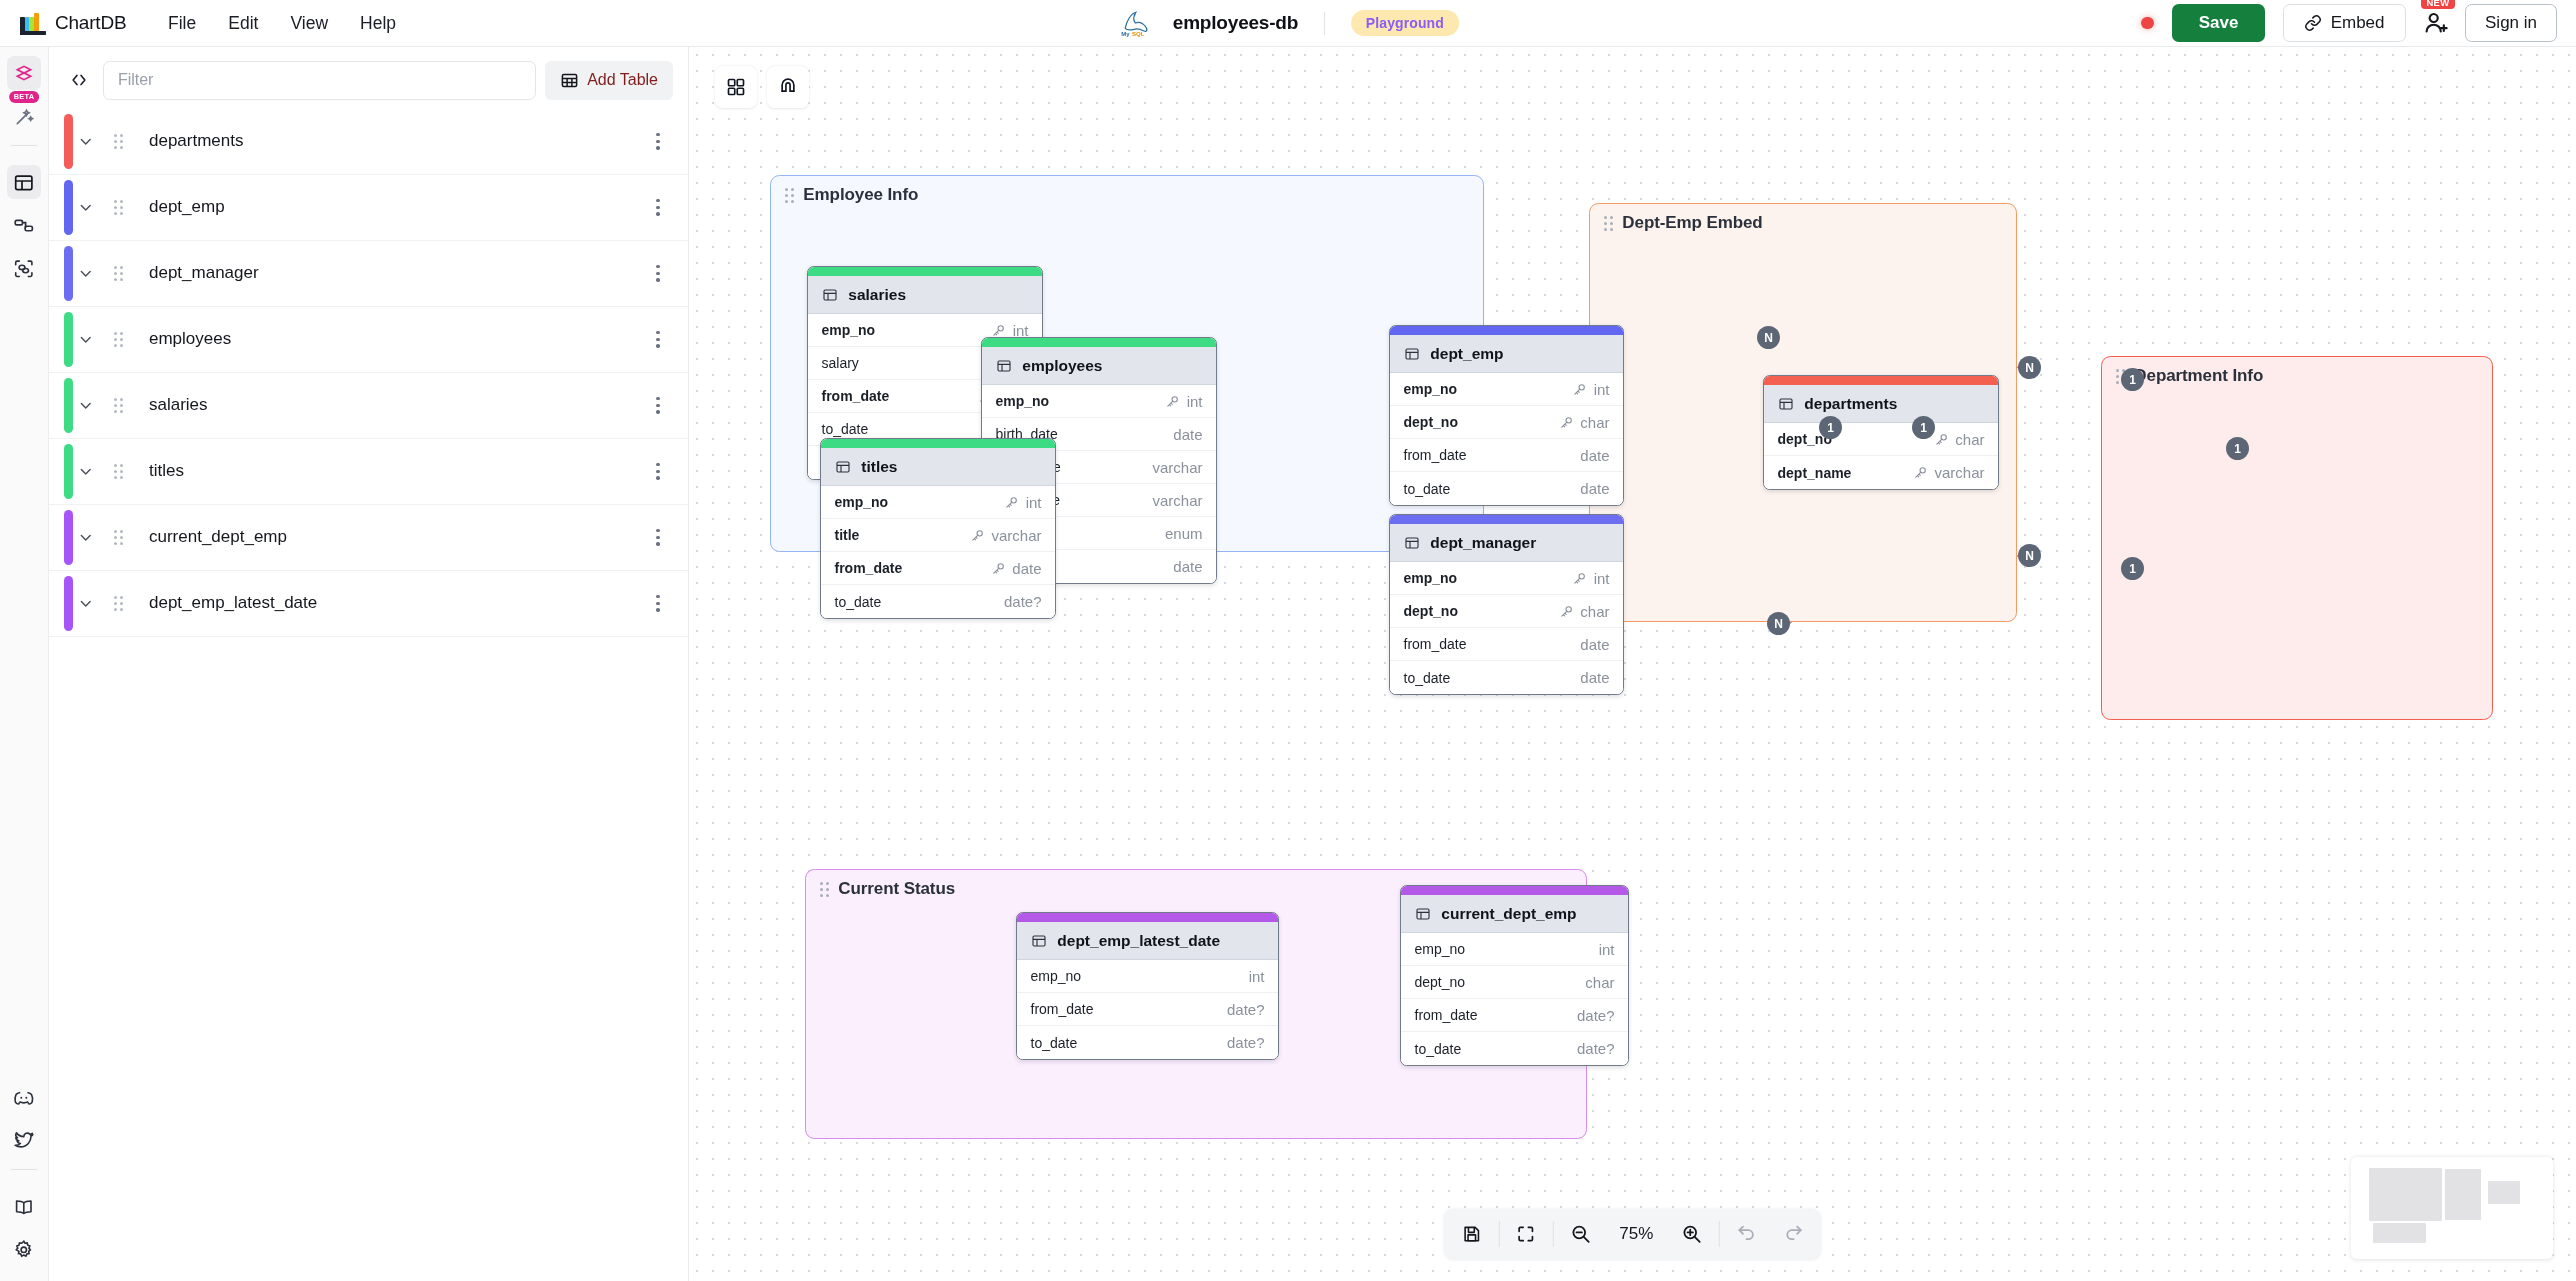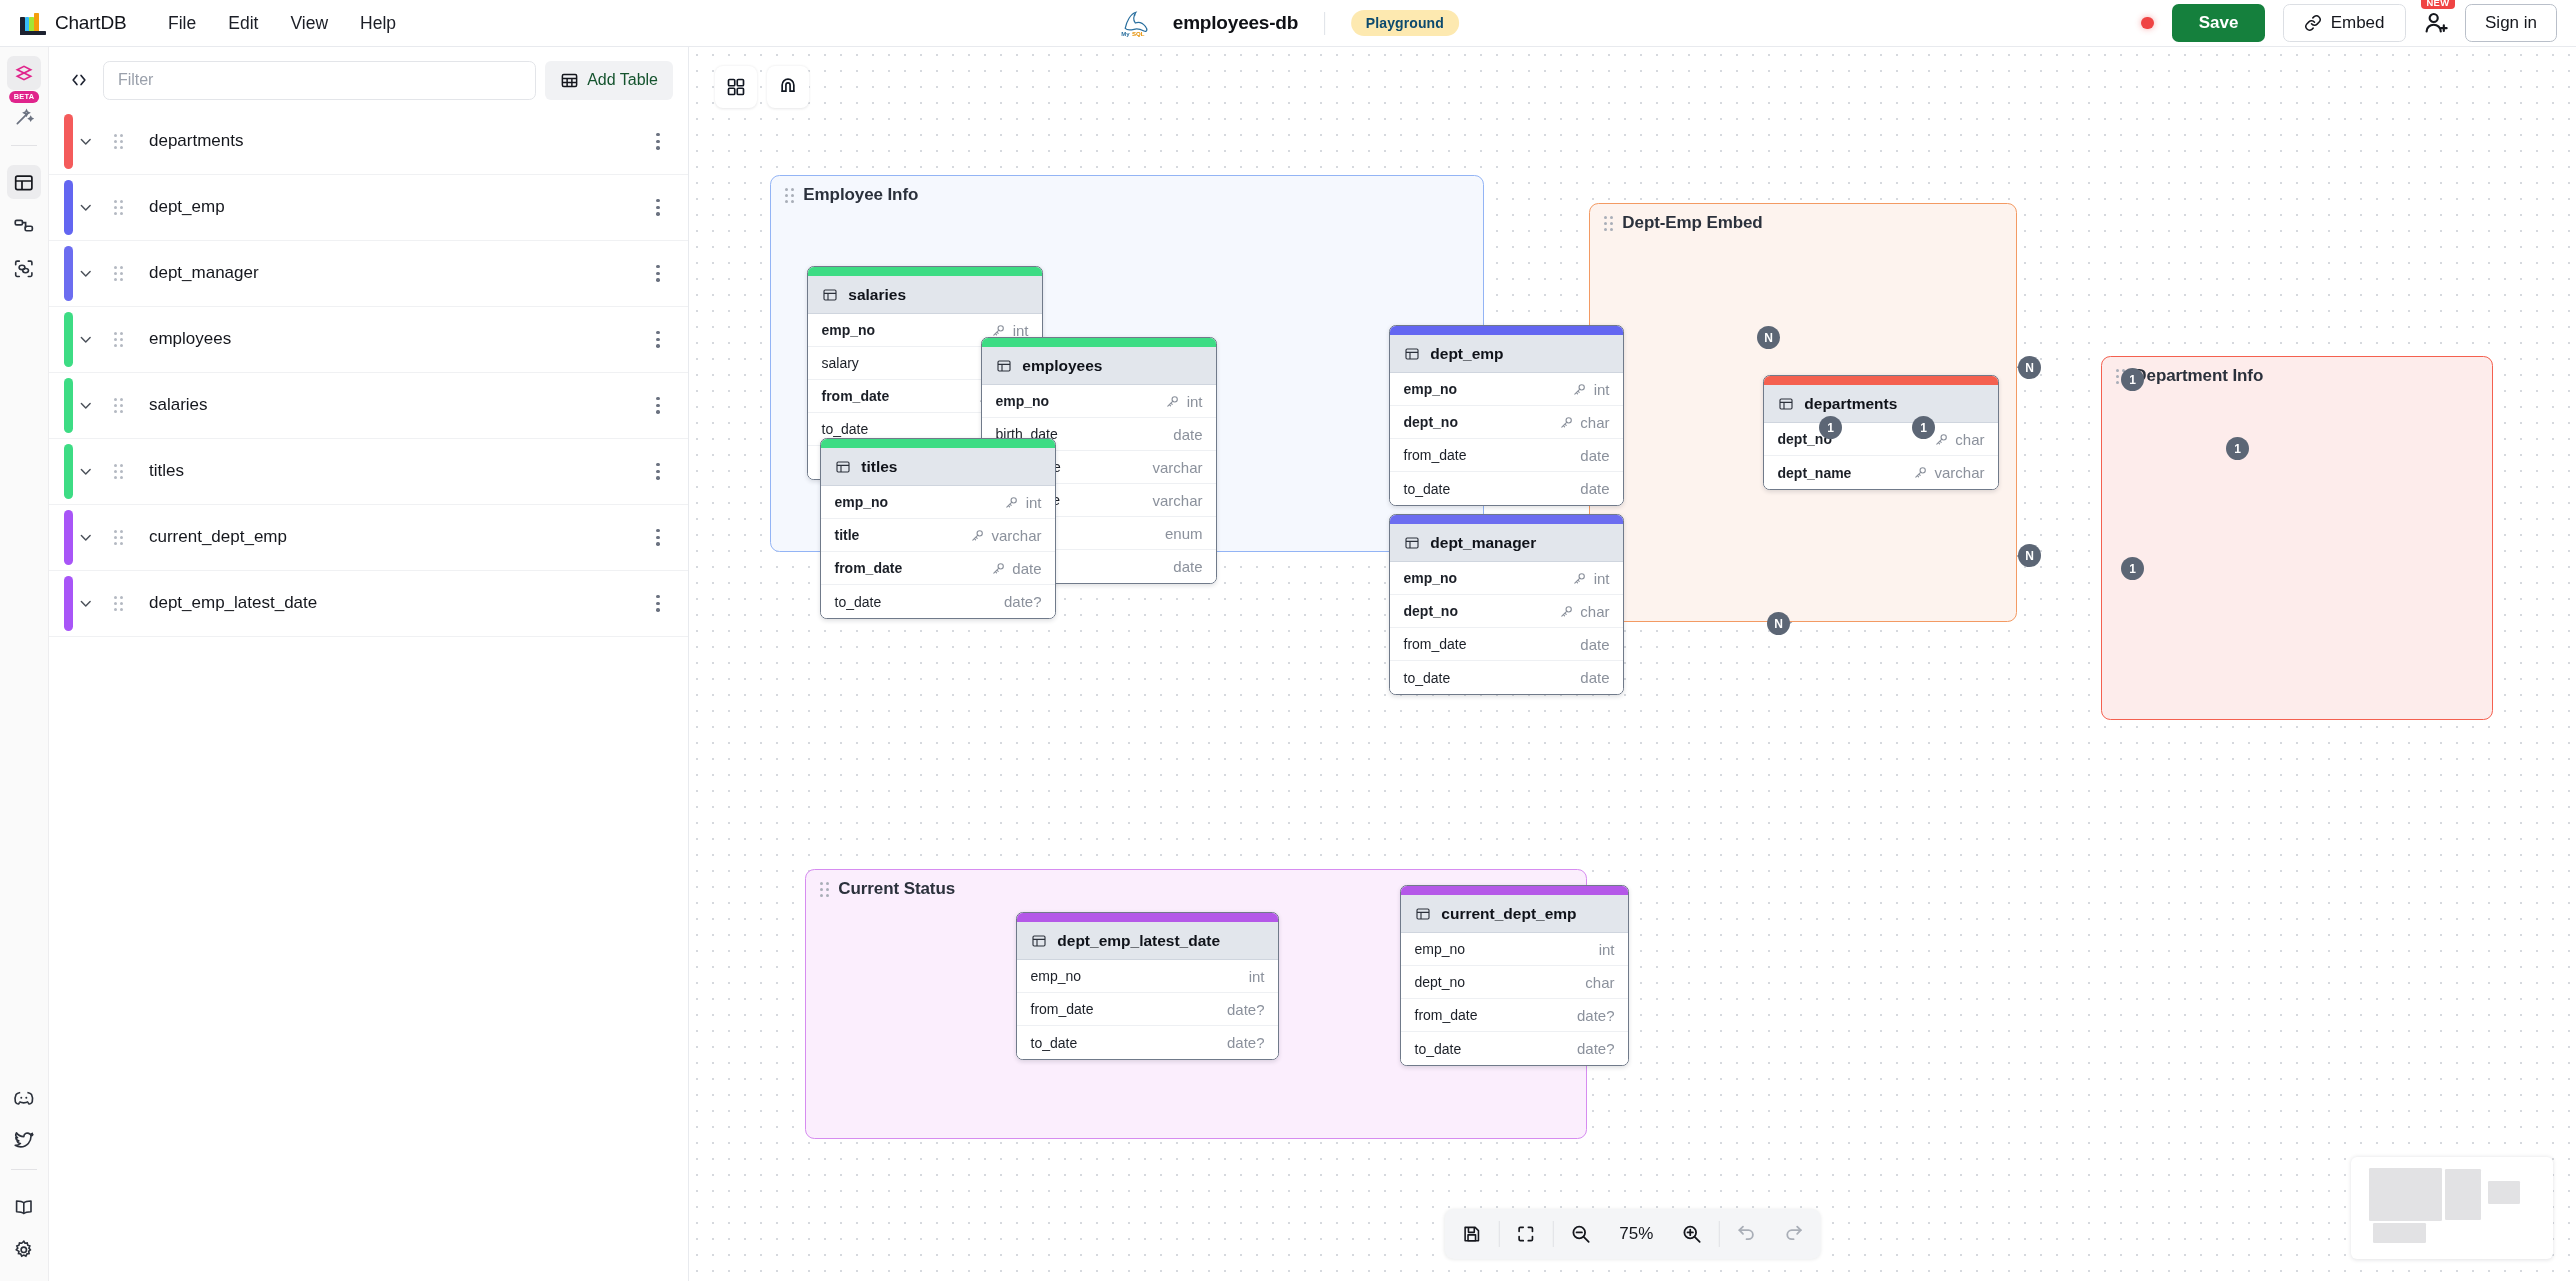--- a/index.html
+++ b/index.html
@@ -34,21 +34,21 @@
   }
 
   .title-cluster{
     position:absolute;left:50%;top:50%;transform:translate(-50%,-50%);
     display:flex;align-items:center;gap:10px;
   }
   .mysql-logo{width:39px;height:30px;position:relative;margin-right:6.7px;}
   .db-title{font-size:19px;font-weight:700;color:#0f1116;letter-spacing:-0.2px;}
   .title-sep{width:0.7px;height:23px;background:#dfe2e7;margin:0 16px;}
   .badge-playground{
-    background:#fde9b0;color:#0c4a6e;font-size:14px;font-weight:700;
+    background:#fde9b0;color:#8b5cf6;font-size:14px;font-weight:700;
     padding:5.4px 15px;border-radius:673px;letter-spacing:0.1px;
   }
 
   .right-cluster{position:absolute;right:19px;top:50%;transform:translateY(-50%);display:flex;align-items:center;gap:0;}
   .dot-unsaved{width:12.8px;height:12.8px;border-radius:50%;background:#ef4444;margin-right:17.5px;box-shadow:0 0 6.7px rgba(239,68,68,.45);}
   .btn-save{
     background:#15803d;color:#fff;font-size:17px;font-weight:700;
     padding:8.8px 27px;border-radius:6.7px;border:none;cursor:pointer;
   }
   .btn-embed{
@@ -97,21 +97,21 @@
     color:#1d2230;cursor:pointer;border-radius:4.7px;flex-shrink:0;
   }
   .filter-input{
     flex:1;height:39px;border:0.7px solid #e3e5e9;border-radius:6.7px;
     padding:0 13.5px;font-size:16px;color:#15171d;font-family:inherit;outline:none;background:#fff;
   }
   .filter-input::placeholder{color:#9aa0ab;}
   .btn-addtable{
     display:flex;align-items:center;gap:8px;height:39px;padding:0 15px;
     background:#f1f2f4;border:none;border-radius:6px;
-    font-size:16px;color:#14532d;cursor:pointer;font-family:inherit;white-space:nowrap;
+    font-size:16px;color:#7f1d1d;cursor:pointer;font-family:inherit;white-space:nowrap;
   }
 
   .tlist{padding:0 0 0 0;}
   .trow{
     position:relative;display:flex;align-items:center;height:66px;
     border-bottom:0.7px solid #f0f1f3;cursor:pointer;padding-left:25.6px;
   }
   .trow .stripe{
     position:absolute;left:15px;top:5.4px;bottom:5.4px;width:9.4px;border-radius:4.7px;
   }

